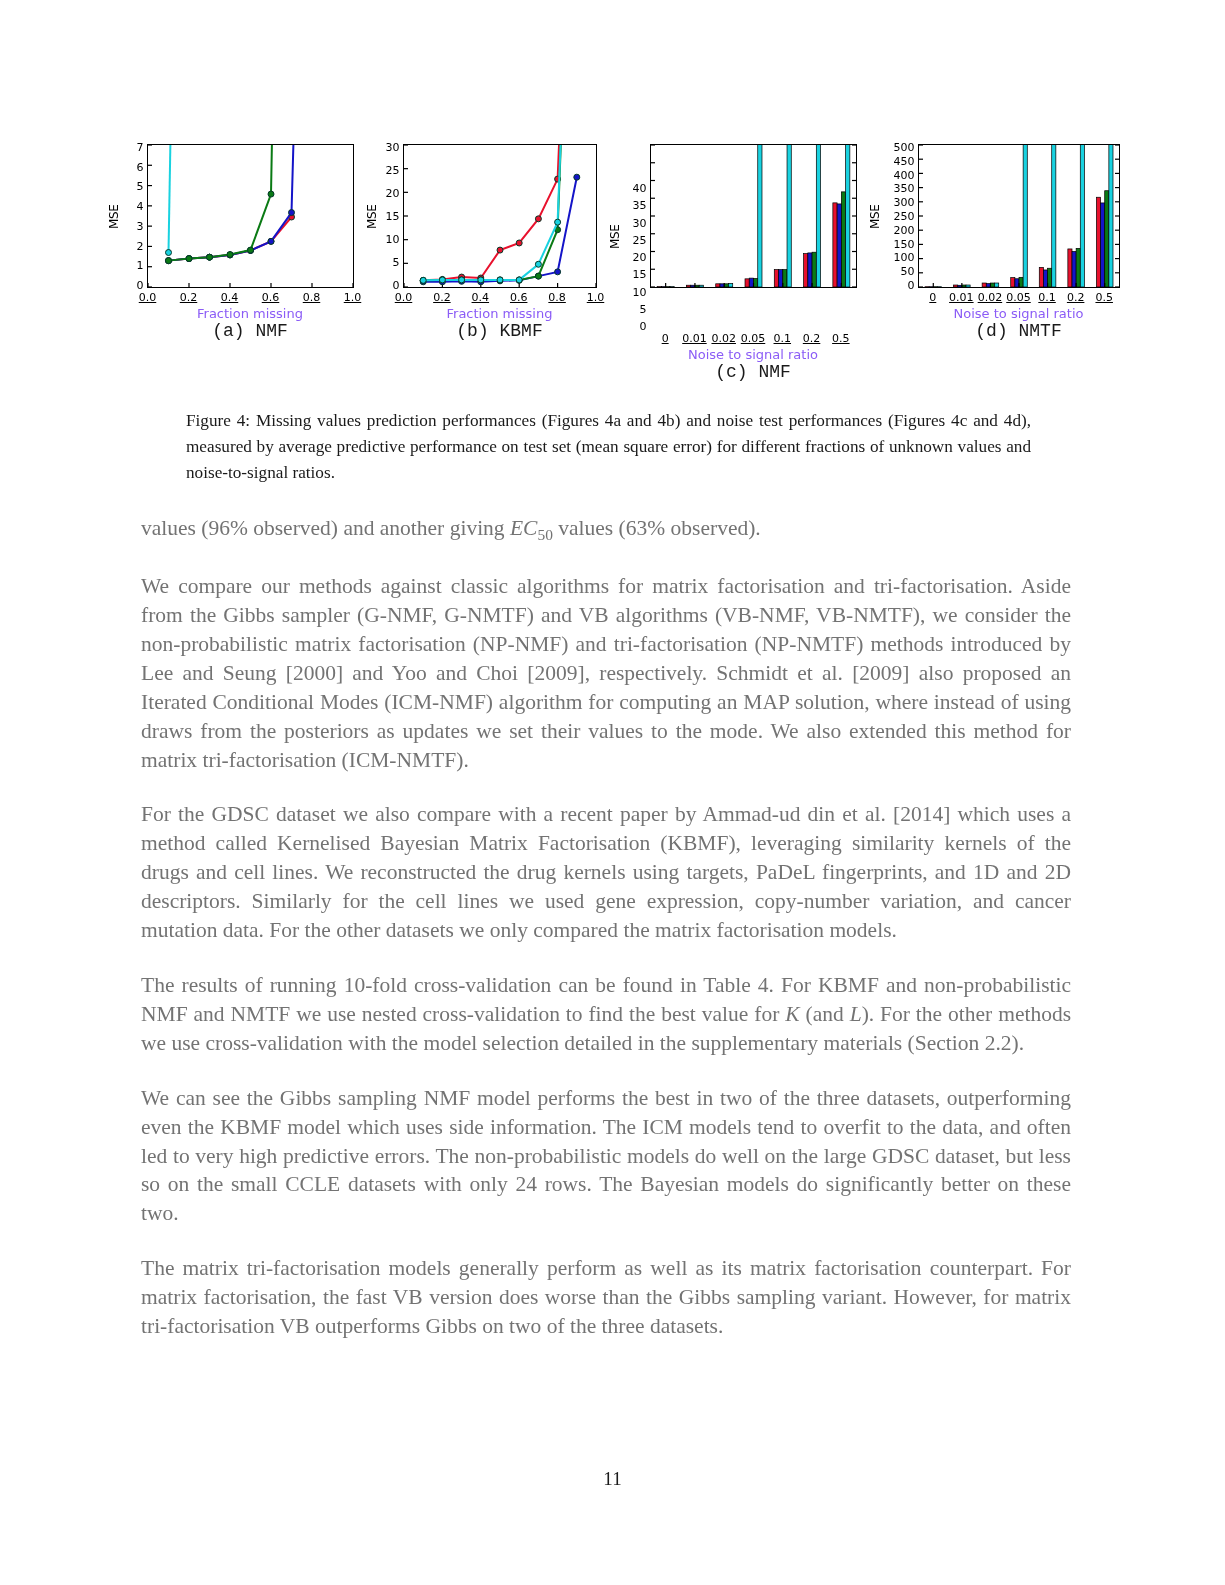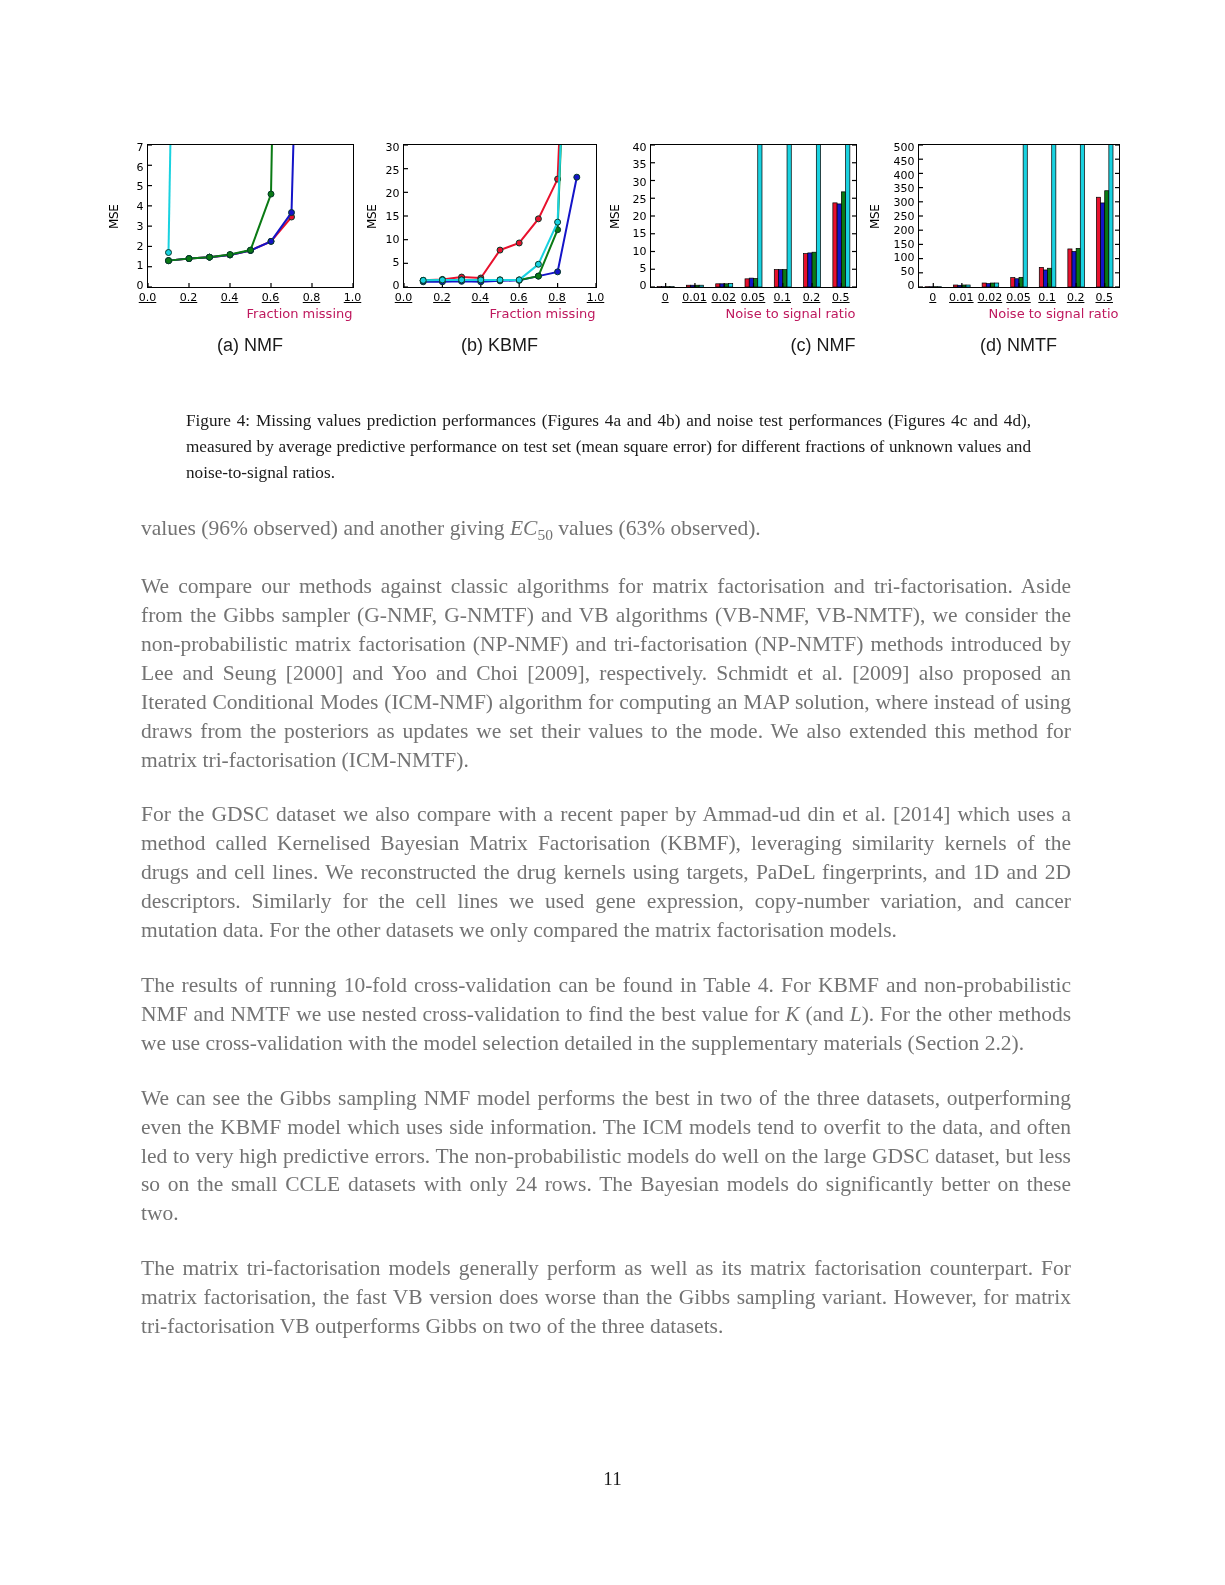--- a/index.html
+++ b/index.html
@@ -117,31 +117,30 @@
     color: #000;
   }
   .xtick-row span {
     position: absolute;
     top: 2px;
     transform: translateX(-50%);
     white-space: nowrap;
     text-decoration: underline;
   }
   .xlabel {
-    text-align: right;
+    text-align: center;
     font-family: "DejaVu Sans", sans-serif;
     font-size: 13px;
-    color: #be185d;
+    color: #8b5cf6;
     margin-top: 1px;
   }
   .subcaption {
     text-align: center;
-    font-family: Liberation Sans, sans-serif;
+    font-family: Liberation Mono, monospace;
     font-size: 18px;
-    margin-top: 14px;
     color: #1a1a1a;
   }
 
   
   .figure-caption {
     position: absolute;
     left: 186px;
     top: 408px;
     width: 845px;
     font-family: "Liberation Serif", serif;
@@ -333,21 +332,21 @@
             <span style="left: 115.2px;">0.6</span>
             <span style="left: 153.6px;">0.8</span>
             <span style="left: 192px;">1.0</span>
           </div>
           <div class="xlabel" style="margin-left: 40px; width: 192px;">Fraction missing</div>
           <div class="subcaption" style="margin-left: 40px; width: 192px;">(b) KBMF</div>
         </div>
         <div class="panel">
           <div class="axes-wrap">
             <div class="ylabel">MSE</div>
-            <div class="ytick-col" style="height: 145px; padding-top: 4px; padding-bottom: 3px; width: 28px;">
+            <div class="ytick-col" style="height: 145px; padding-top: 4px; padding-bottom: 3px; width: 28px; margin-top: 41px;">
               <span>40</span>
               <span>35</span>
               <span>30</span>
               <span>25</span>
               <span>20</span>
               <span>15</span>
               <span>10</span>
               <span>5</span>
               <span>0</span>
             </div>
@@ -412,21 +411,21 @@
           <div class="xtick-row" style="margin-left: 44px; width: 205px;">
             <span style="left: 14.6429px;">0</span>
             <span style="left: 43.9286px;">0.01</span>
             <span style="left: 73.2143px;">0.02</span>
             <span style="left: 102.5px;">0.05</span>
             <span style="left: 131.786px;">0.1</span>
             <span style="left: 161.071px;">0.2</span>
             <span style="left: 190.357px;">0.5</span>
           </div>
           <div class="xlabel" style="margin-left: 44px; width: 205px;">Noise to signal ratio</div>
-          <div class="subcaption" style="margin-left: 44px; width: 205px; text-align: right;">(c) NMF</div>
+          <div class="subcaption" style="margin-left: 44px; width: 205px;">(c) NMF</div>
         </div>
         <div class="panel">
           <div class="axes-wrap">
             <div class="ylabel">MSE</div>
             <div class="ytick-col" style="height: 145px; padding-top: 4px; padding-bottom: 3px; width: 36px;">
               <span>500</span>
               <span>450</span>
               <span>400</span>
               <span>350</span>
               <span>300</span>

